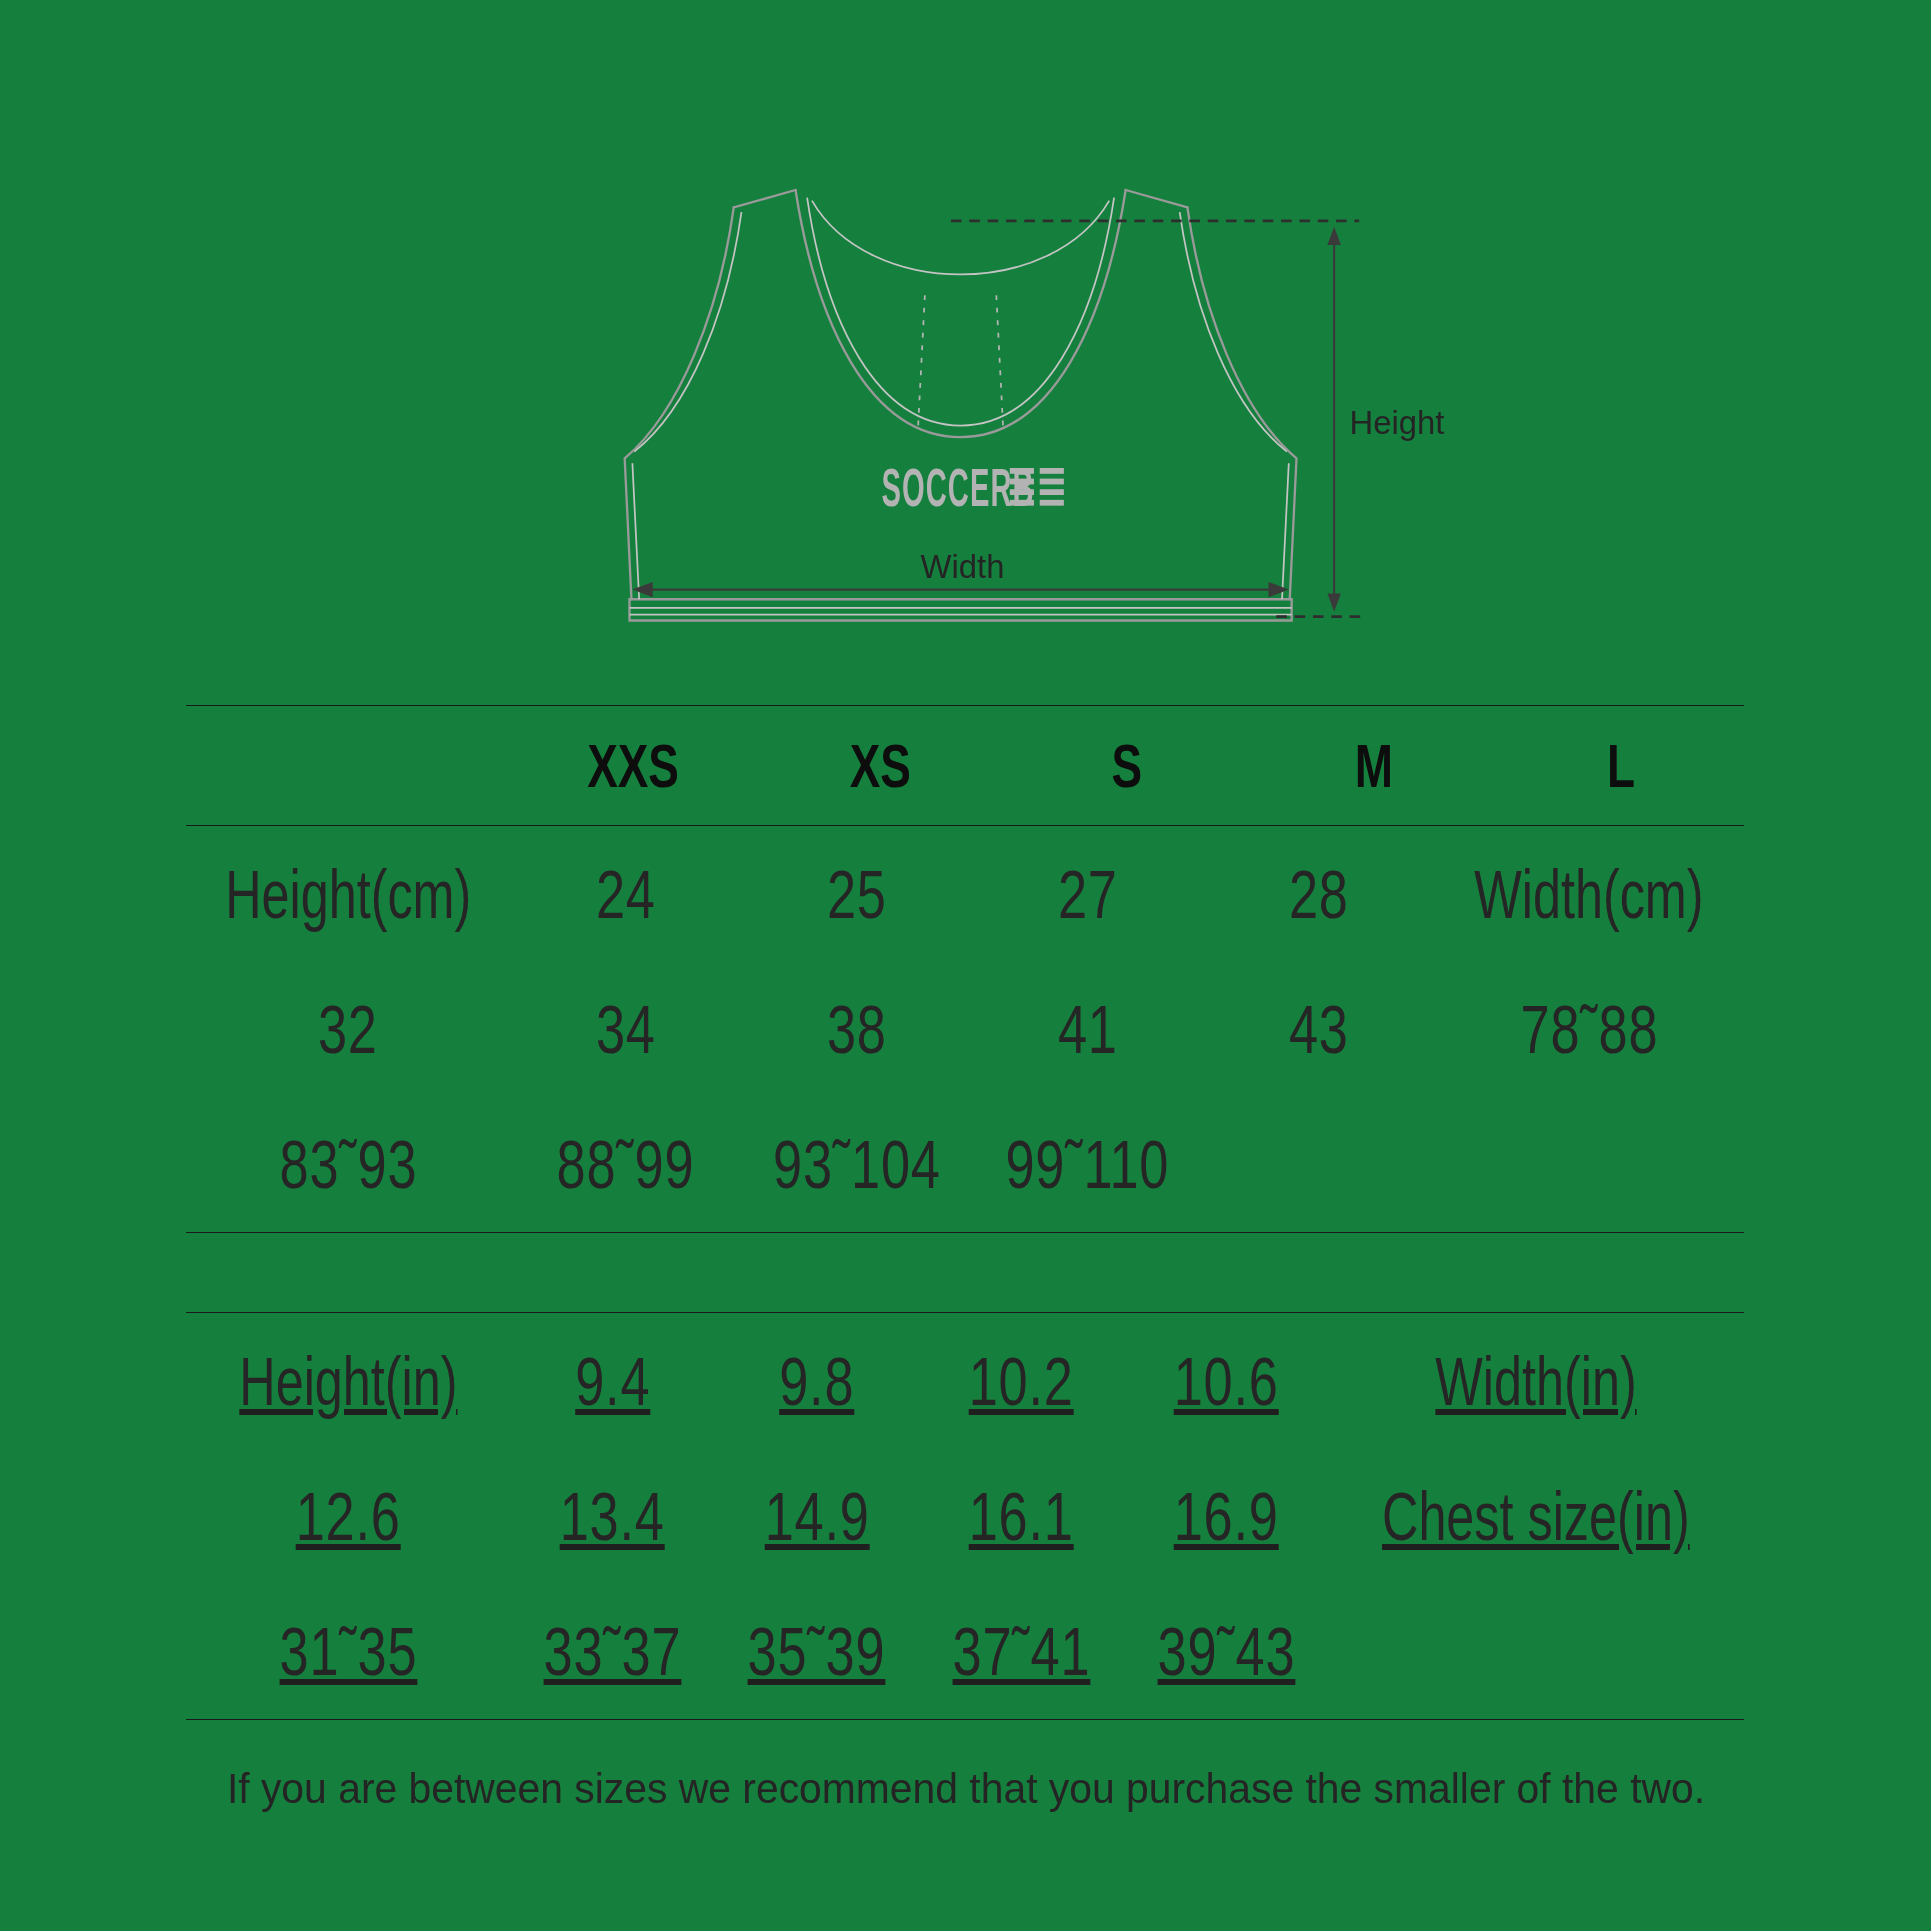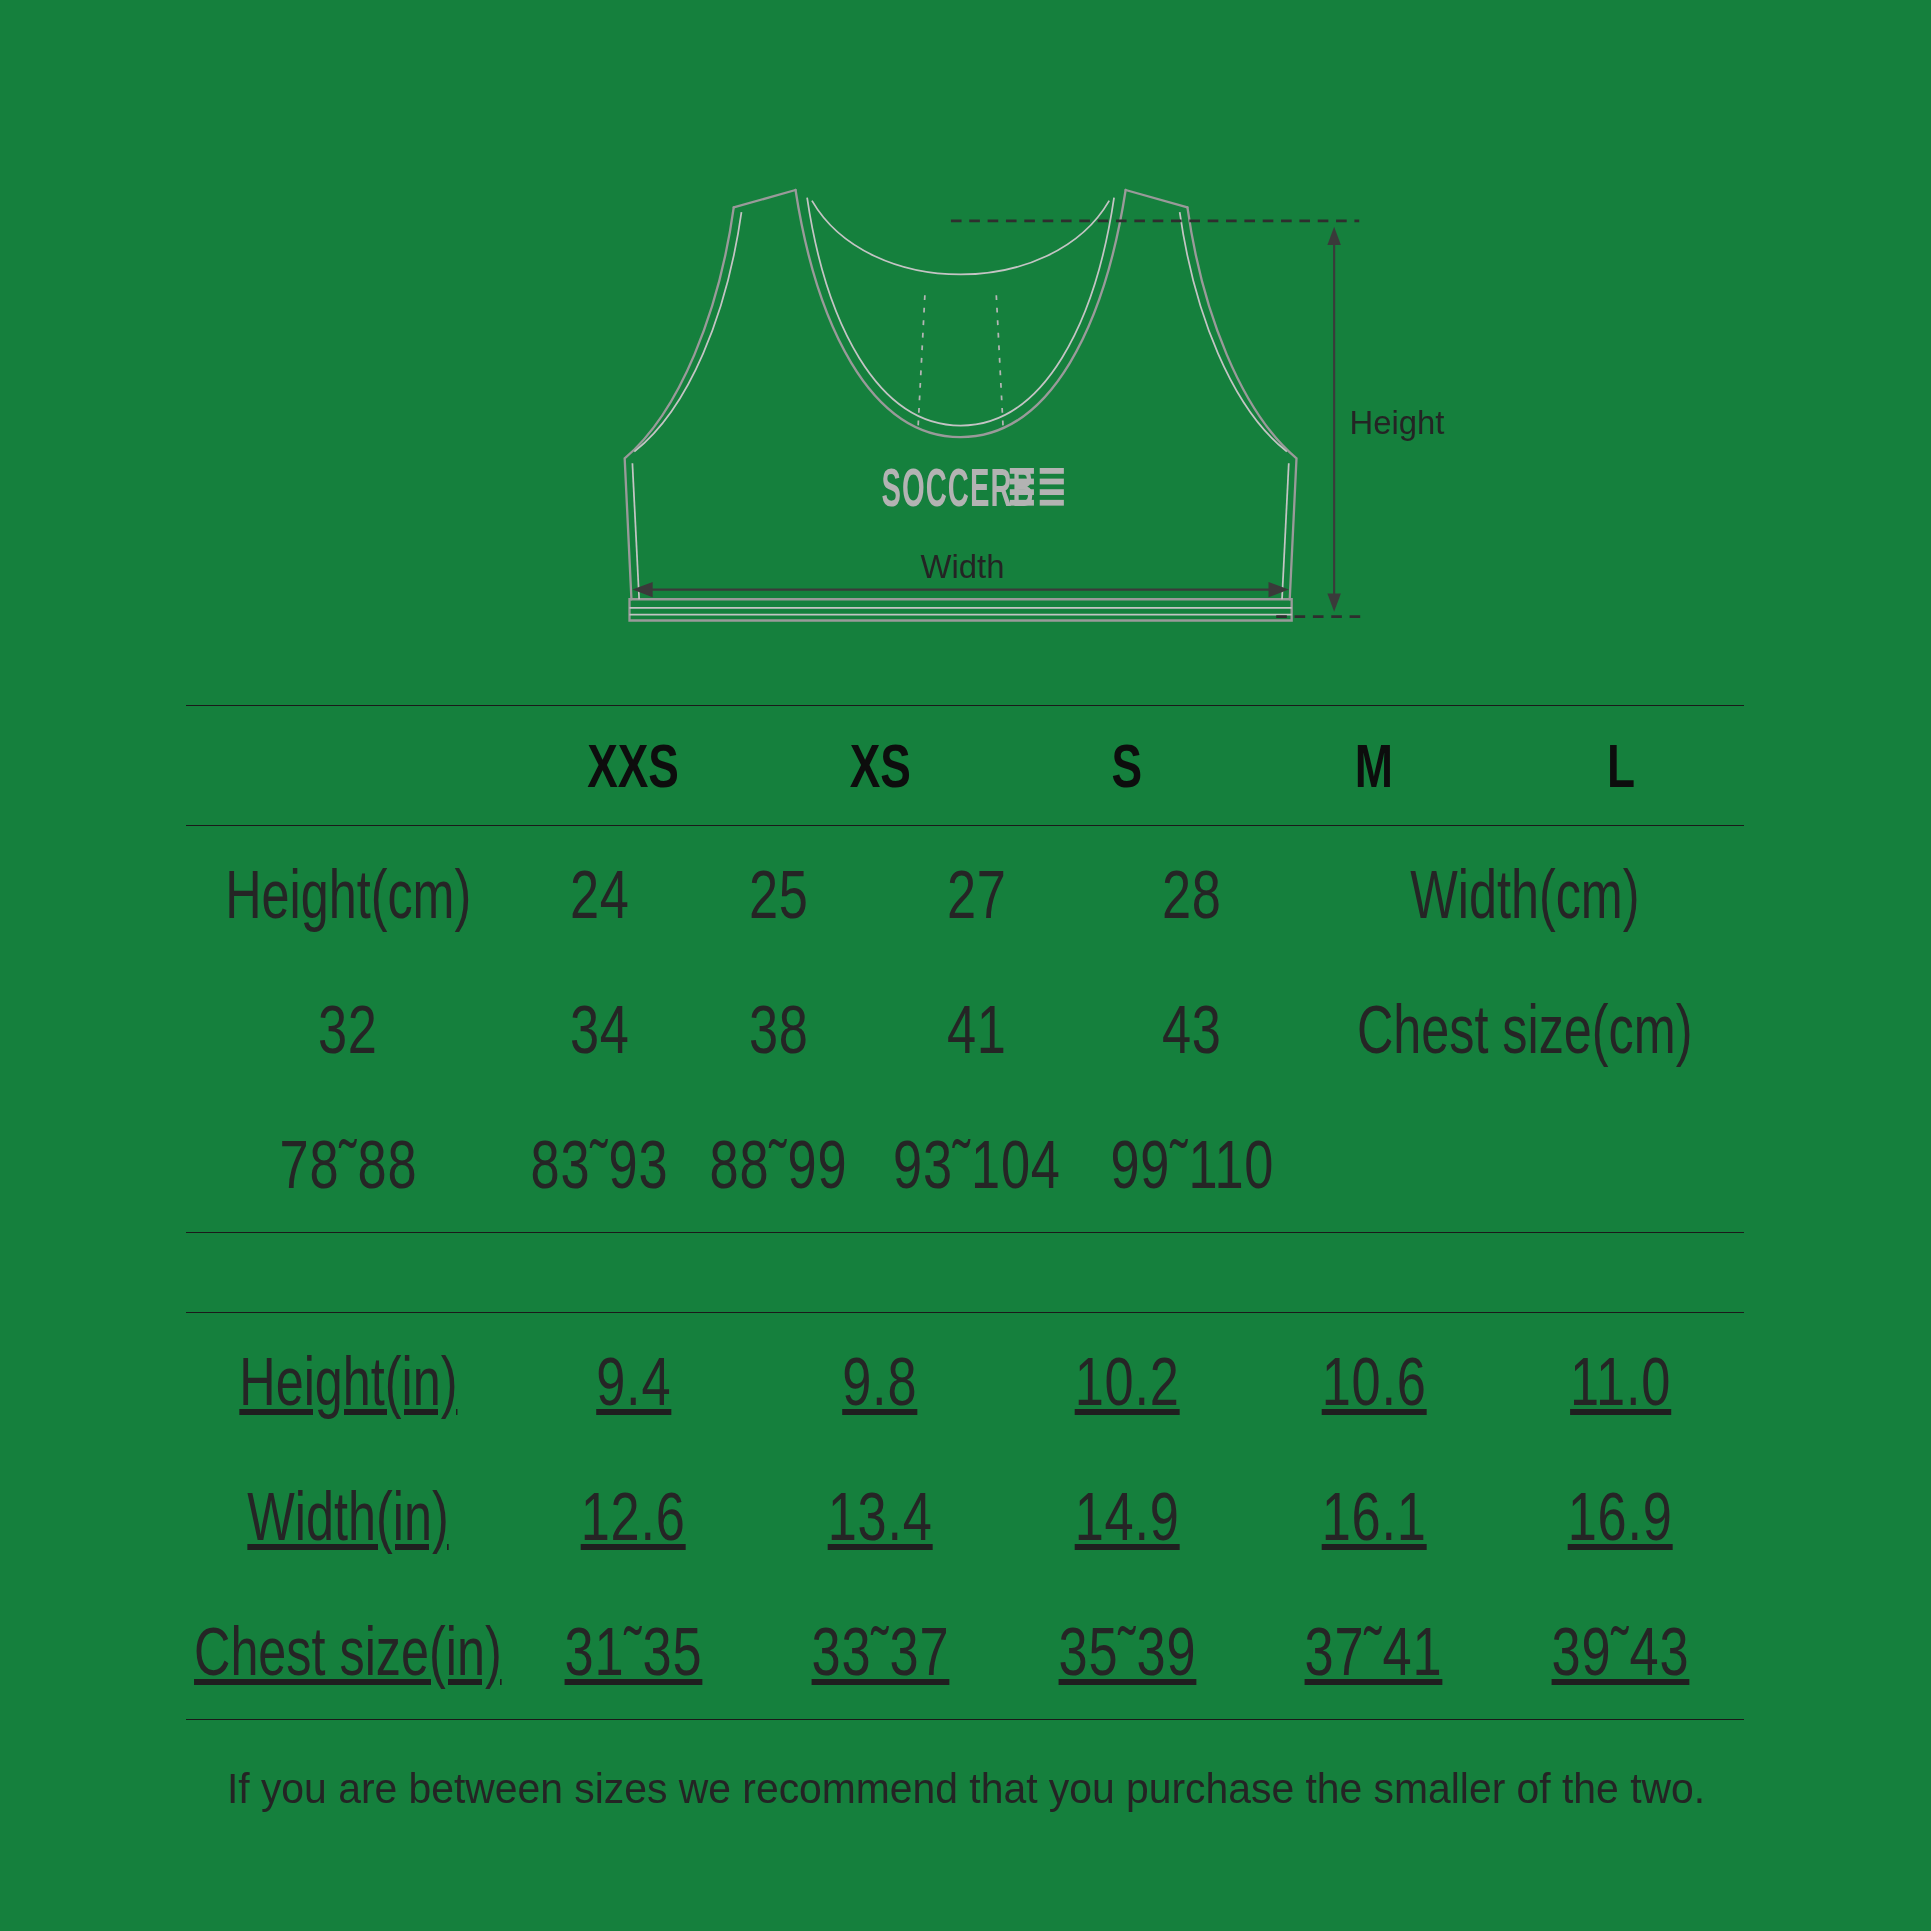--- a/index.html
+++ b/index.html
@@ -143,23 +143,20 @@
         <span class="val-txt">38</span>
       </div>
     <div class="cell">
         <span class="val-txt">41</span>
       </div>
     <div class="cell">
         <span class="val-txt">43</span>
       </div>
 
     <div class="cell">
-        <span class="lbl-txt">Chest size(cm)</span>
-      </div>
-    <div class="cell">
         <span class="val-txt">78˜88</span>
       </div>
     <div class="cell">
         <span class="val-txt">83˜93</span>
       </div>
     <div class="cell">
         <span class="val-txt">88˜99</span>
       </div>
     <div class="cell">
         <span class="val-txt">93˜104</span>
@@ -177,23 +174,20 @@
         <span class="val-txt">9.4</span>
       </div>
     <div class="cell">
         <span class="val-txt">9.8</span>
       </div>
     <div class="cell">
         <span class="val-txt">10.2</span>
       </div>
     <div class="cell">
         <span class="val-txt">10.6</span>
-      </div>
-    <div class="cell">
-        <span class="val-txt">11.0</span>
       </div>
 
     <div class="cell">
         <span class="lbl-txt">Width(in)</span>
       </div>
     <div class="cell">
         <span class="val-txt">12.6</span>
       </div>
     <div class="cell">
         <span class="val-txt">13.4</span>

